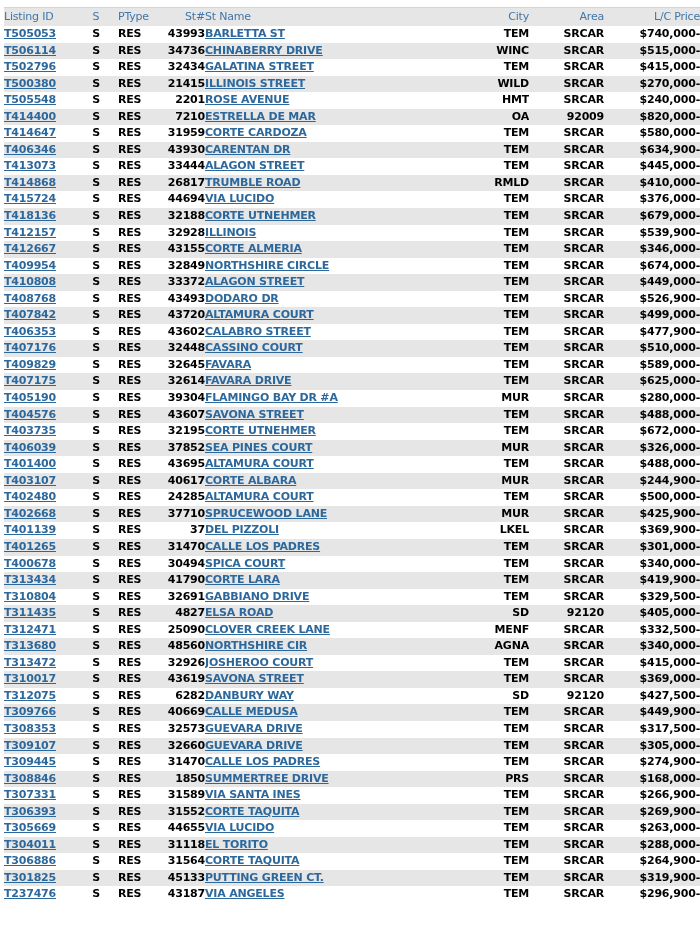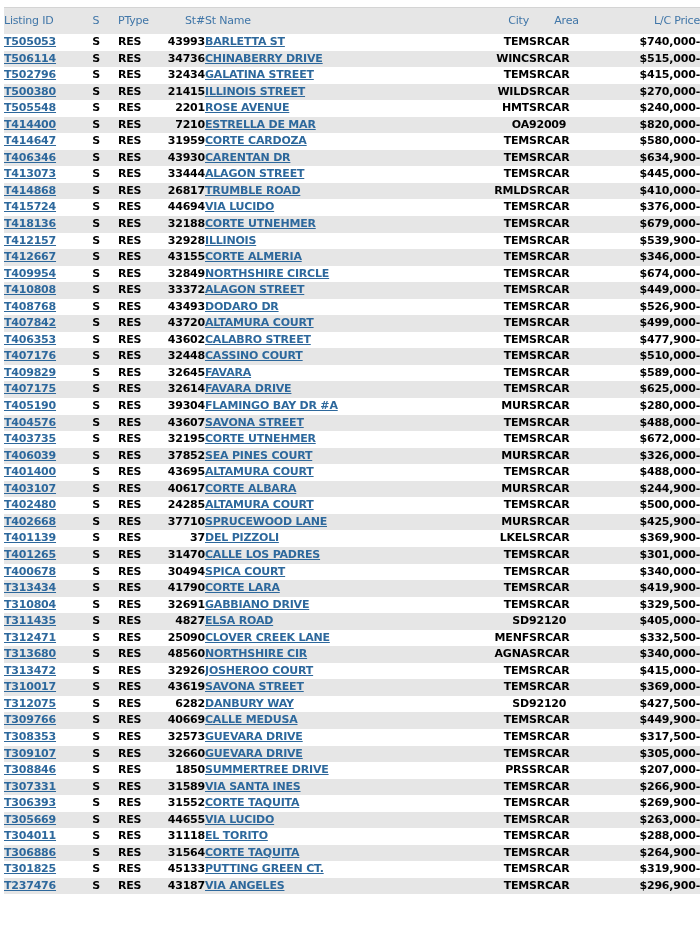--- a/index.html
+++ b/index.html
@@ -10,35 +10,35 @@
   table.listings{
     border-collapse:collapse;table-layout:fixed;
     width:696px;margin:7px 0 0 4px;
   }
   table.listings th, table.listings td{
     padding:0;font-size:11px;white-space:nowrap;overflow:hidden;
     letter-spacing:-0.2px;
   }
   thead th{
     background:#e6e6e6;color:#4076a8;font-weight:normal;
-    height:26px;line-height:18px;border-top:1px solid #d4d4d4;
+    height:18px;line-height:18px;border-top:1px solid #d4d4d4;
   }
   tbody td{
     height:16.55px;line-height:16.55px;font-weight:bold;color:#000000;
   }
   tbody tr:nth-child(even) td{background:#e6e6e6;}
   a.lnk{color:#2d689c;text-decoration:underline;font-weight:bold;cursor:pointer;}
   
   .c-id{text-align:left;padding-left:7px;}
   .c-s{text-align:center;}
   .c-ptype{text-align:left;}
   .c-stnum{text-align:right;}
   .c-stname{text-align:left;padding-left:4px;}
   .c-city{text-align:right;padding-right:3px;}
-  .c-area{padding-right:3px;}
+  .c-area{text-align:right;padding-right:3px;}
   .c-price{text-align:right;padding-right:2px;}
 </style>
 </head>
 <body>
 
 <table class="listings">
   <colgroup>
     <col style="width:70px">
       <col style="width:44px">
       <col style="width:42px">
@@ -495,28 +495,38 @@
         <td class="c-id"><a class="lnk" href="#">T309107</a></td>
         <td class="c-s">S</td>
         <td class="c-ptype">RES</td>
         <td class="c-stnum">32660</td>
         <td class="c-stname"><a class="lnk" href="#">GUEVARA DRIVE</a></td>
         <td class="c-city">TEM</td>
         <td class="c-area">SRCAR</td>
         <td class="c-price"><span>$305,000</span><span>-</span></td>
       </tr>
       <tr>
+        <td class="c-id"><a class="lnk" href="#">T309445</a></td>
+        <td class="c-s">S</td>
+        <td class="c-ptype">RES</td>
+        <td class="c-stnum">31470</td>
+        <td class="c-stname"><a class="lnk" href="#">CALLE LOS PADRES</a></td>
+        <td class="c-city">TEM</td>
+        <td class="c-area">SRCAR</td>
+        <td class="c-price"><span>$274,900</span><span>-</span></td>
+      </tr>
+      <tr>
         <td class="c-id"><a class="lnk" href="#">T308846</a></td>
         <td class="c-s">S</td>
         <td class="c-ptype">RES</td>
         <td class="c-stnum">1850</td>
         <td class="c-stname"><a class="lnk" href="#">SUMMERTREE DRIVE</a></td>
         <td class="c-city">PRS</td>
         <td class="c-area">SRCAR</td>
-        <td class="c-price"><span>$207,000</span><span>-</span></td>
+        <td class="c-price"><span>$168,000</span><span>-</span></td>
       </tr>
       <tr>
         <td class="c-id"><a class="lnk" href="#">T307331</a></td>
         <td class="c-s">S</td>
         <td class="c-ptype">RES</td>
         <td class="c-stnum">31589</td>
         <td class="c-stname"><a class="lnk" href="#">VIA SANTA INES</a></td>
         <td class="c-city">TEM</td>
         <td class="c-area">SRCAR</td>
         <td class="c-price"><span>$266,900</span><span>-</span></td>

